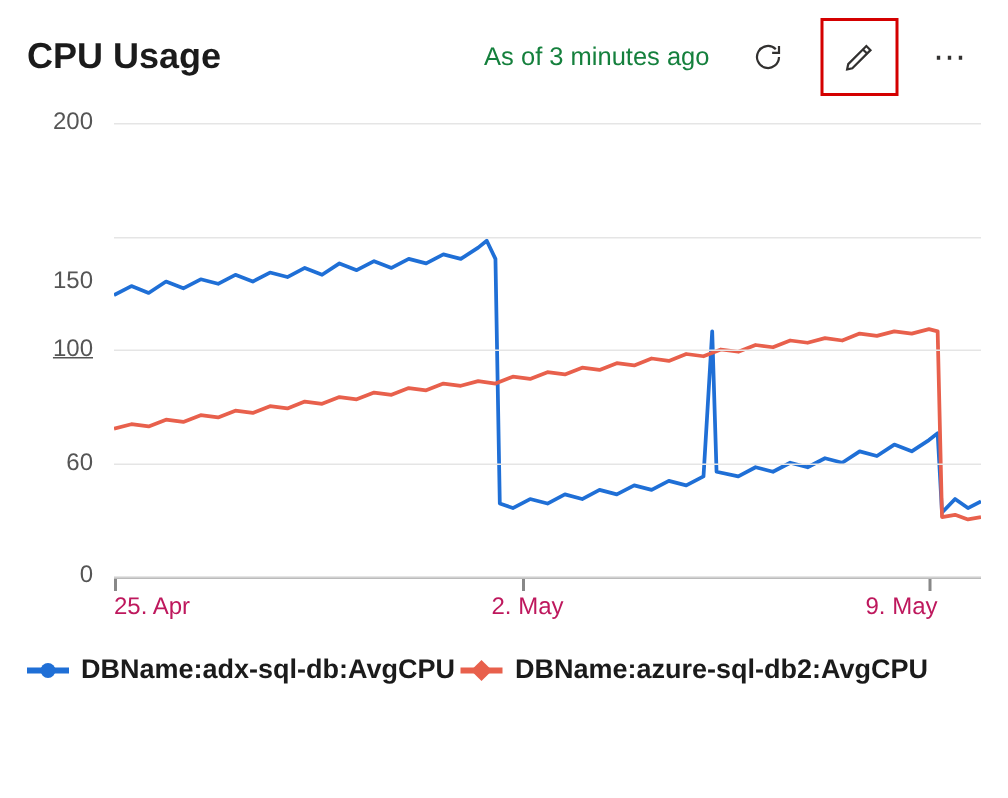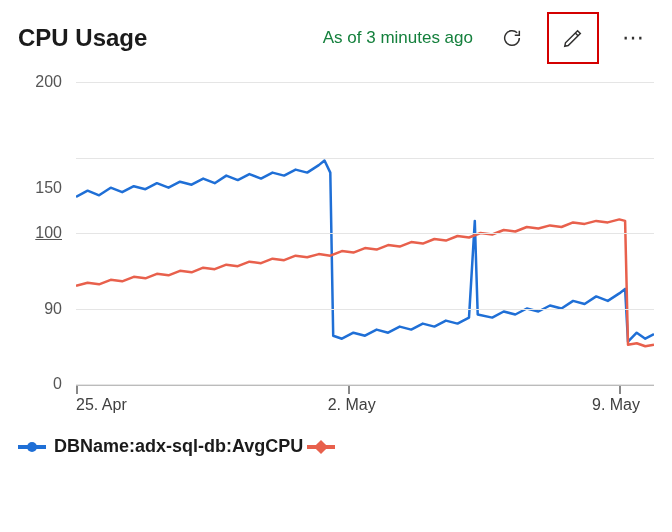--- a/index.html
+++ b/index.html
@@ -105,21 +105,21 @@
     position: absolute;
     top: -2px;
     width: 2px;
     height: 8px;
     background: #888;
   }
   .x-tick-label {
     position: absolute;
     top: 8px;
     font-size: 16px;
-    color: #404040;
+    color: #be185d;
     white-space: nowrap;
   }
   .legend {
     display: flex;
     align-items: center;
     gap: 4px;
   }
   .legend-row {
     display: flex;
     align-items: center;
@@ -179,48 +179,49 @@
       </svg>
     </button>
     <button class="icon-btn" aria-label="more">
       <span class="more-dots">⋯</span>
     </button>
   </div>
 
   <div class="chart-area">
     <div class="y-axis">
         <div class="y-tick" style="top: 302px;">0</div>
-        <div class="y-tick" style="top: 226.5px;">90</div>
+        <div class="y-tick" style="top: 226.5px;">60</div>
         <div class="y-tick" style="top: 151px; text-decoration: underline;">100</div>
         <div class="y-tick" style="top: 82px; margin-top: 24px;">150</div>
         <div class="y-tick" style="top: 0px;">200</div>
       </div>
     <svg class="plot" viewBox="0 0 578 302" preserveAspectRatio="none">
         <polyline points="0.0,114.8 11.6,108.7 23.1,113.3 34.7,105.7 46.2,110.2 57.8,104.2 69.4,107.2 80.9,101.2 92.5,105.7 104.0,99.7 115.6,102.7 127.2,96.6 138.7,101.2 150.3,93.6 161.8,98.1 173.4,92.1 185.0,96.6 196.5,90.6 208.1,93.6 219.6,87.6 231.2,90.6 242.8,83.1 248.5,78.5 254.3,90.6 257.2,253.7 265.9,256.7 277.4,250.7 289.0,253.7 300.6,247.6 312.1,250.7 323.7,244.6 335.2,247.6 346.8,241.6 358.4,244.6 369.9,238.6 381.5,241.6 393.0,235.6 398.8,138.9 401.7,232.5 416.2,235.6 427.7,229.5 439.3,232.5 450.8,226.5 462.4,229.5 474.0,223.5 485.5,226.5 497.1,218.9 508.6,222.0 520.2,214.4 531.8,218.9 543.3,211.4 549.1,206.9 552.0,259.7 560.7,250.7 569.3,256.7 578.0,252.2" fill="none" stroke="#1f6fd6" stroke-width="2.5" stroke-linejoin="round"></polyline>
         <polyline points="0.0,203.8 11.6,200.8 23.1,202.3 34.7,197.8 46.2,199.3 57.8,194.8 69.4,196.3 80.9,191.8 92.5,193.3 104.0,188.8 115.6,190.3 127.2,185.7 138.7,187.2 150.3,182.7 161.8,184.2 173.4,179.7 185.0,181.2 196.5,176.7 208.1,178.2 219.6,173.7 231.2,175.2 242.8,172.1 254.3,173.7 265.9,169.1 277.4,170.6 289.0,166.1 300.6,167.6 312.1,163.1 323.7,164.6 335.2,160.1 346.8,161.6 358.4,157.0 369.9,158.6 381.5,154.0 393.0,155.5 404.6,151.0 416.2,152.5 427.7,148.0 439.3,149.5 450.8,145.0 462.4,146.5 474.0,143.4 485.5,145.0 497.1,140.4 508.6,141.9 520.2,138.9 531.8,140.4 543.3,137.4 549.1,138.9 552.0,262.7 560.7,261.2 569.3,264.3 578.0,262.7" fill="none" stroke="#e8604c" stroke-width="2.5" stroke-linejoin="round"></polyline>
       </svg>
     <div class="x-base"></div>
     <div class="x-axis">
         <div class="x-tick-mark" style="left: 0px;"></div>
         <div class="x-tick-label" style="left: 0px;">25. Apr</div>
         <div class="x-tick-mark" style="left: 271.66px;"></div>
         <div class="x-tick-label" style="left: 251.66px;">2. May</div>
         <div class="x-tick-mark" style="left: 543.32px;"></div>
-        <div class="x-tick-label" style="left: 516px;">9. May</div>
+        <div class="x-tick-label" style="left: 501px;">9. May</div>
       </div>
   <div class="grid-line" style="top: 302px;"></div>
       <div class="grid-line" style="top: 226.5px;"></div>
       <div class="grid-line" style="top: 151px;"></div>
       <div class="grid-line" style="top: 75.5px;"></div>
       <div class="grid-line" style="top: 0px;"></div>
     </div>
 
   <div class="legend">
       <div class="legend-row">
         <span class="legend-swatch round" style="color: rgb(31, 111, 214);"></span>
         <span>DBName:adx-sql-db:AvgCPU</span>
       </div>
       <div class="legend-row">
         <span class="legend-swatch diamond" style="color: rgb(232, 96, 76);"></span>
+        <span>DBName:azure-sql-db2:AvgCPU</span>
       </div>
     </div>
 
 </div>
 
 </body></html>

